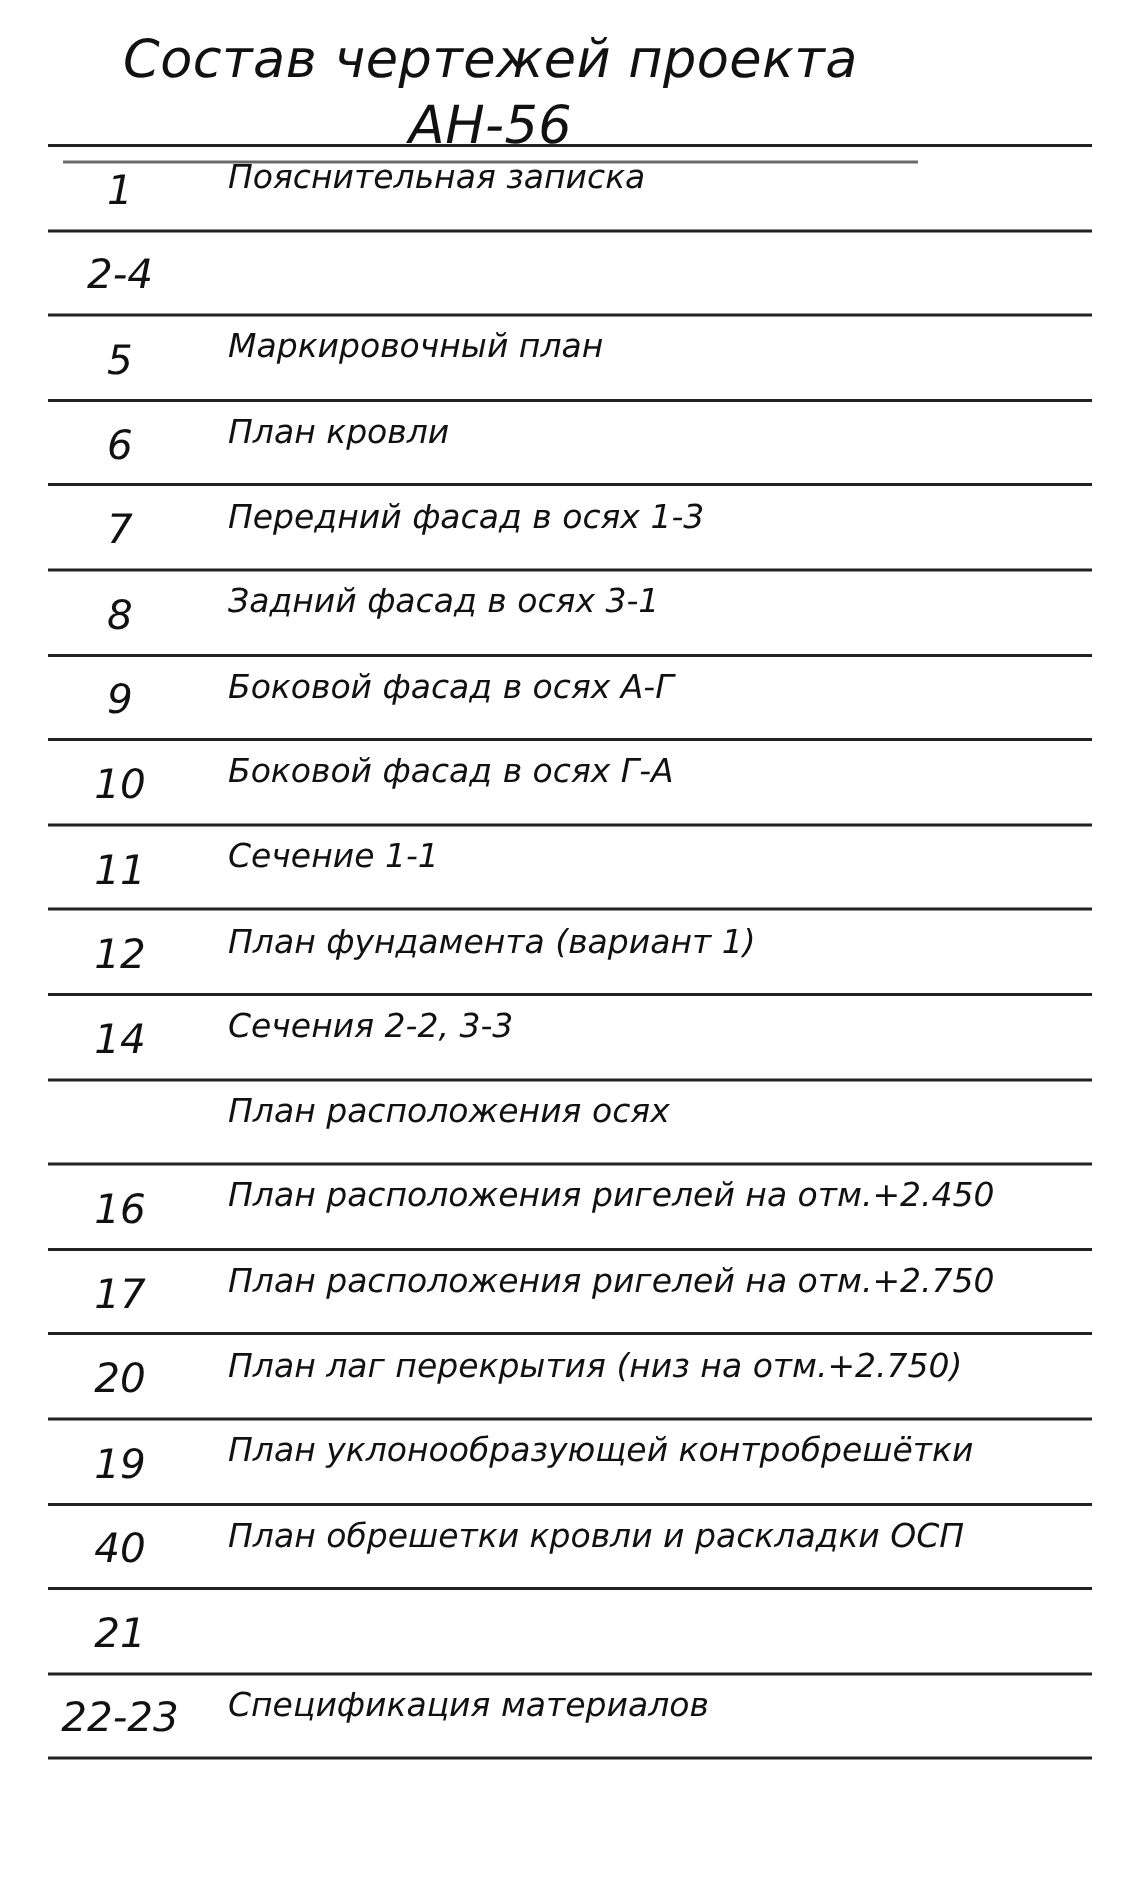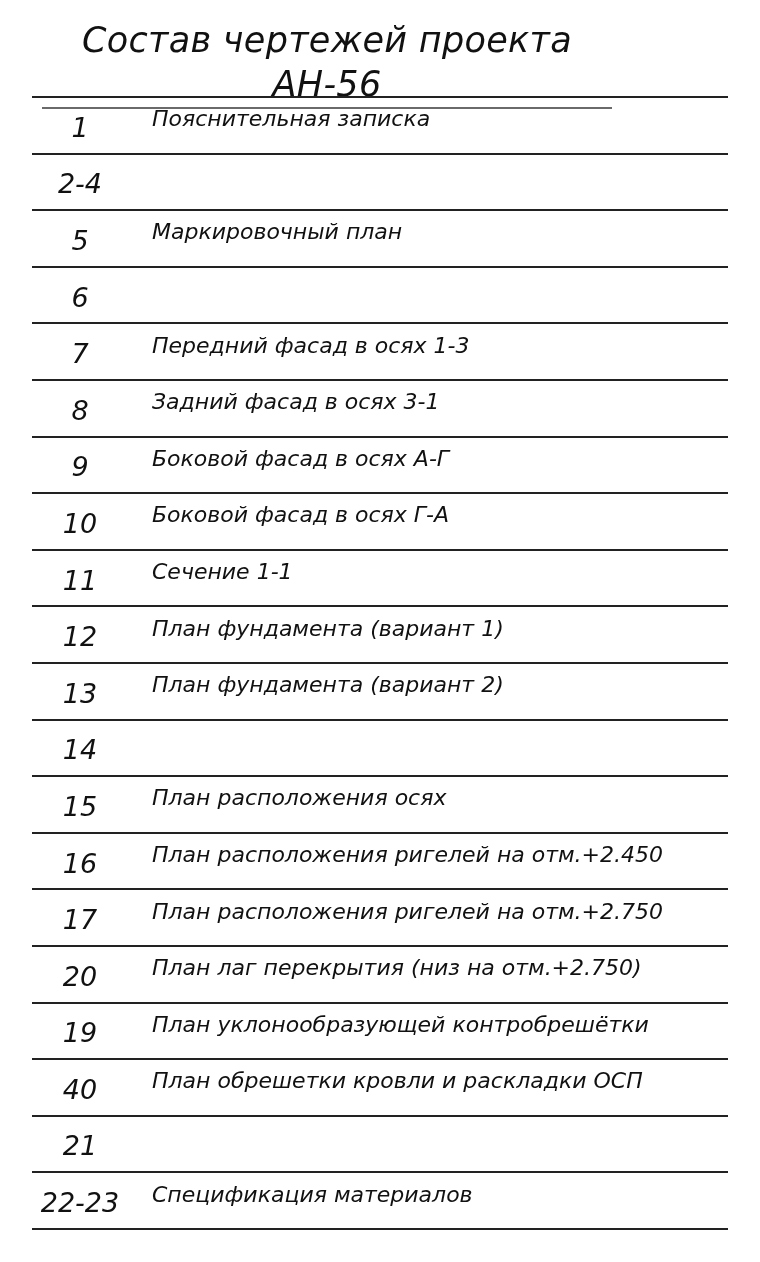--- a/index.html
+++ b/index.html
@@ -87,20 +87,21 @@
     </div>
   <div class="row">
       <span class="num">2-4</span>
     </div>
   <div class="row">
       <span class="num">5</span>
       <span class="name">Маркировочный план</span>
     </div>
   <div class="row">
       <span class="num">6</span>
+      <span class="name">План кровли</span>
     </div>
   <div class="row">
       <span class="num">7</span>
       <span class="name">Передний фасад в осях 1-3</span>
     </div>
   <div class="row">
       <span class="num">8</span>
       <span class="name">Задний фасад в осях 3-1</span>
     </div>
   <div class="row">
@@ -113,28 +114,24 @@
     </div>
   <div class="row">
       <span class="num">11</span>
       <span class="name">Сечение 1-1</span>
     </div>
   <div class="row">
       <span class="num">12</span>
       <span class="name">План фундамента (вариант 1)</span>
     </div>
   <div class="row">
-      <span class="num">13</span>
-      <span class="name">План фундамента (вариант 2)</span>
+      <span class="num">14</span>
+      <span class="name">Сечения 2-2, 3-3</span>
     </div>
   <div class="row">
-      <span class="num">14</span>
-    </div>
-  <div class="row">
-      <span class="num">15</span>
       <span class="name">План расположения осях</span>
     </div>
   <div class="row">
       <span class="num">16</span>
       <span class="name">План расположения ригелей на отм.+2.450</span>
     </div>
   <div class="row">
       <span class="num">17</span>
       <span class="name">План расположения ригелей на отм.+2.750</span>
     </div>

